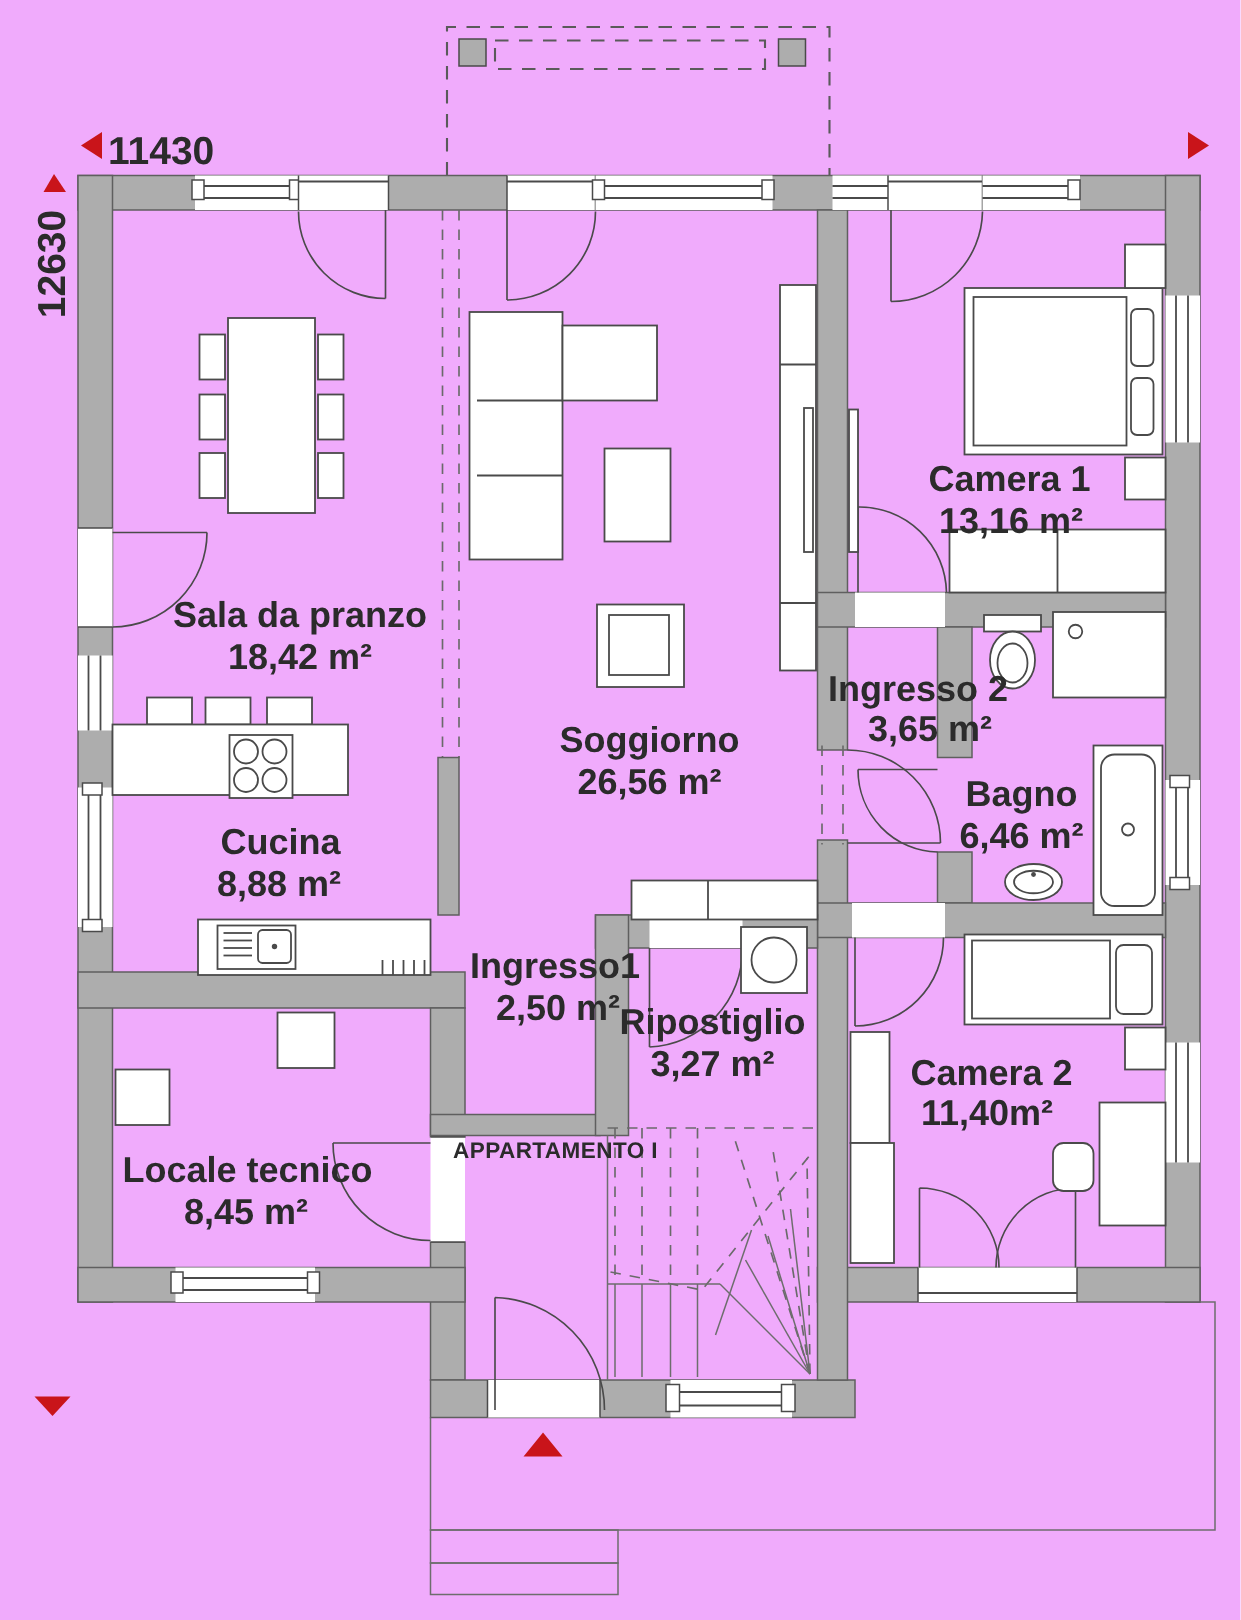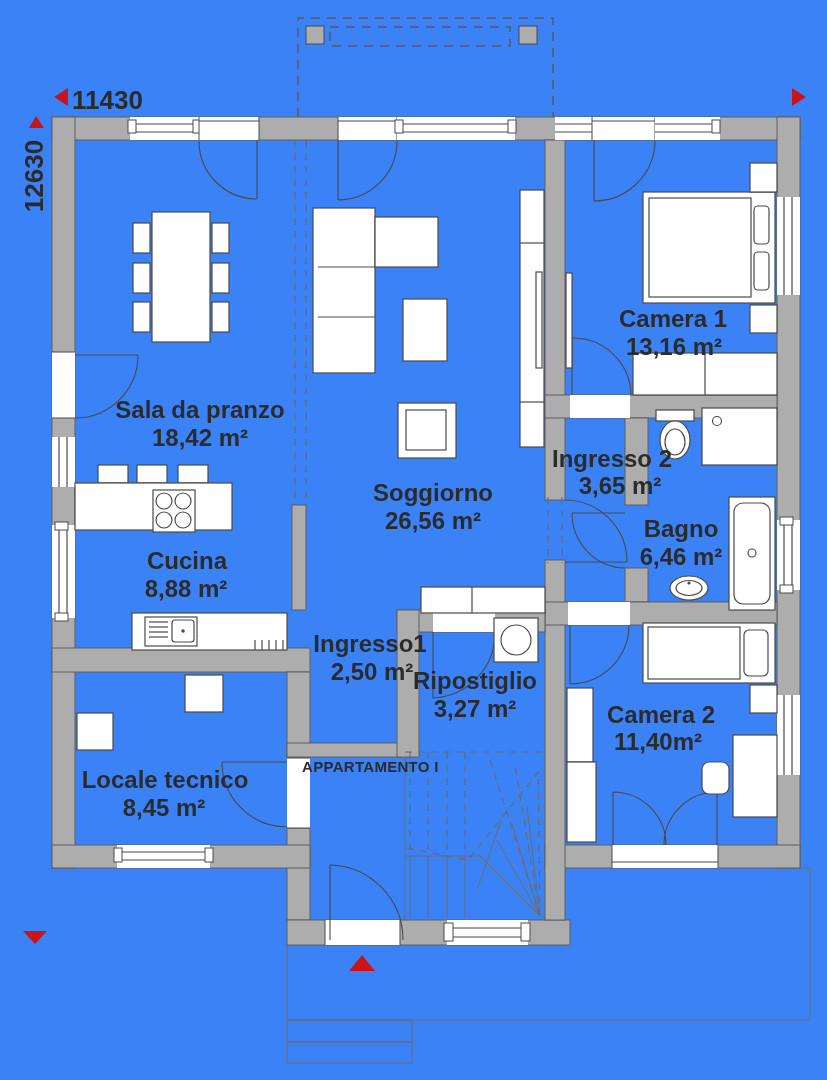--- a/index.html
+++ b/index.html
@@ -1,16 +1,16 @@
 <!DOCTYPE html>
 <html><head>
 <meta charset="utf-8">
 <style>
   html,body{margin:0;padding:0;background:#ffffff;}
-  .stage{width:827px;height:1080px;position:relative;background:#3b82f6;overflow:hidden;}
+  .stage{width:827px;height:1080px;position:relative;background:#f0abfc;overflow:hidden;}
   svg{display:block;}
   text{font-family:"Liberation Sans","DejaVu Sans",sans-serif;font-weight:600;fill:#2b2b2b;}
   .room-name,.room-area{font-size:24px;}
   .dim-label{font-size:26px;}
   .apt-label{font-size:15px;letter-spacing:.3px;}
   .wall{fill:#adadad;stroke:#5f5f5f;stroke-width:1;}
   .opening{fill:#ffffff;stroke:none;}
   .jamb{stroke:#4a4a4a;stroke-width:1;}
   .glaz{stroke:#4a4a4a;stroke-width:1.2;fill:none;}
   .post{fill:#ffffff;stroke:#4a4a4a;stroke-width:1;}

